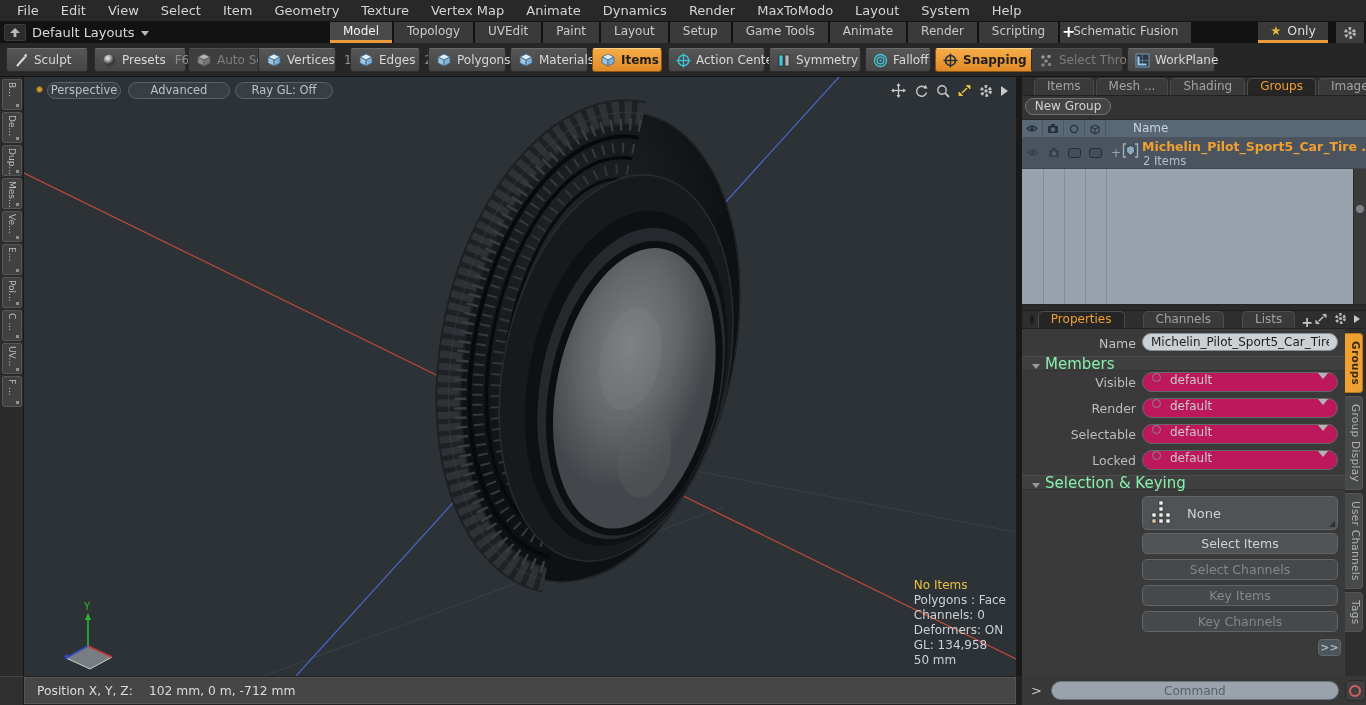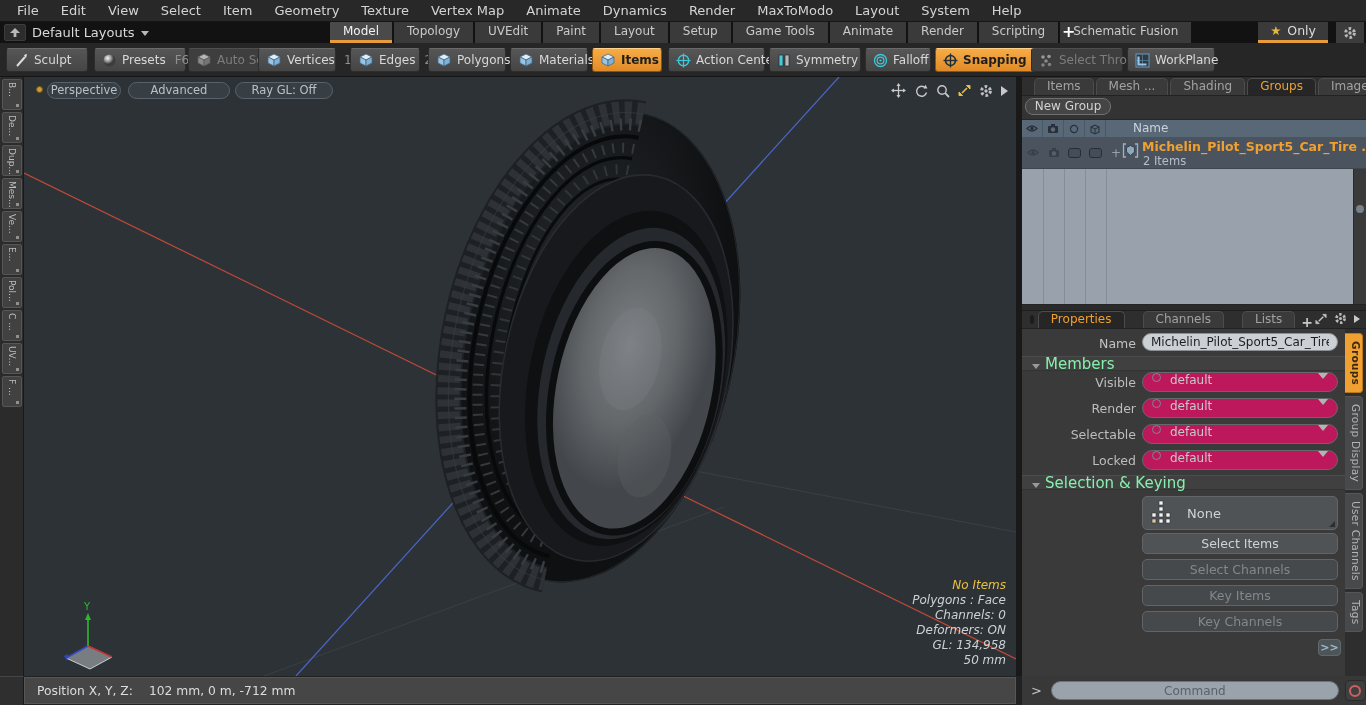--- a/index.html
+++ b/index.html
@@ -54,21 +54,21 @@
   
   .viewport{position:absolute;left:24px;top:77px;width:992px;height:599px;background:#2d3237;overflow:hidden;}
   .vp-svg{position:absolute;left:0;top:0;}
   .vp-dot{position:absolute;left:12px;top:9px;width:7px;height:7px;border-radius:50%;
     background:#c89a38;border:1px solid #6e5418;}
   .vp-btn{position:absolute;top:5px;height:17px;border-radius:9px;background:#373f45;
     border:1px solid #59626a;color:#b9c0c5;font-size:11.5px;text-align:center;line-height:15px;}
   .vp-icons{position:absolute;right:8px;top:6px;display:flex;gap:8px;align-items:center;height:15px;}
   .tri-right{width:0;height:0;border-top:5px solid transparent;border-bottom:5px solid transparent;
     border-left:7px solid #c8c8c8;}
-  .vp-stats{position:absolute;right:10px;bottom:8px;text-align:right;font-size:12px;line-height:15px;color:#ccd1d5;font-style:italic;}
+  .vp-stats{position:absolute;right:10px;bottom:8px;font-size:12px;line-height:15px;color:#ccd1d5;}
   .stat-line.hl{color:#e8c03d;}
 
   
   .splitter{position:absolute;left:1016px;top:77px;width:6px;height:599px;background:#191919;}
 
   
   .right-panel{position:absolute;left:1022px;top:77px;width:344px;height:599px;background:#333333;}
   .ptab-row{height:19px;background:#2e2e2e;display:flex;align-items:flex-end;padding-left:8px;gap:2px;
     border-bottom:1px solid #222;}
   .panel-notch{width:9px;height:9px;border-radius:50%;background:#1c1c1c;margin:0 2px 4px 0;}

